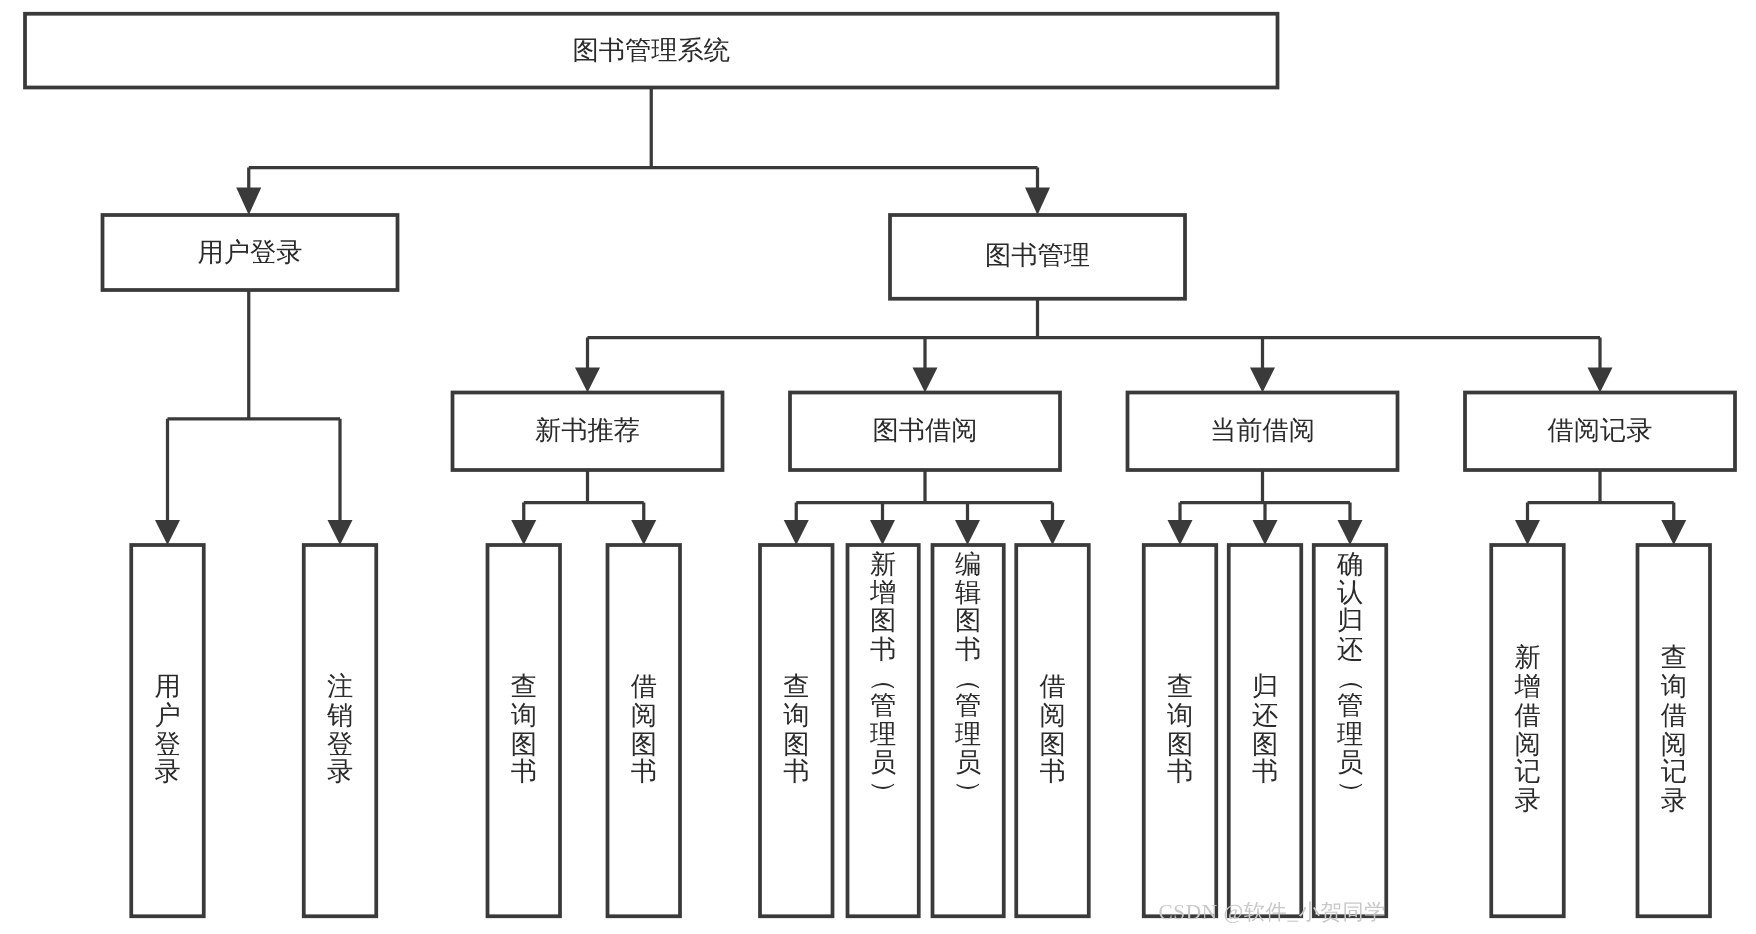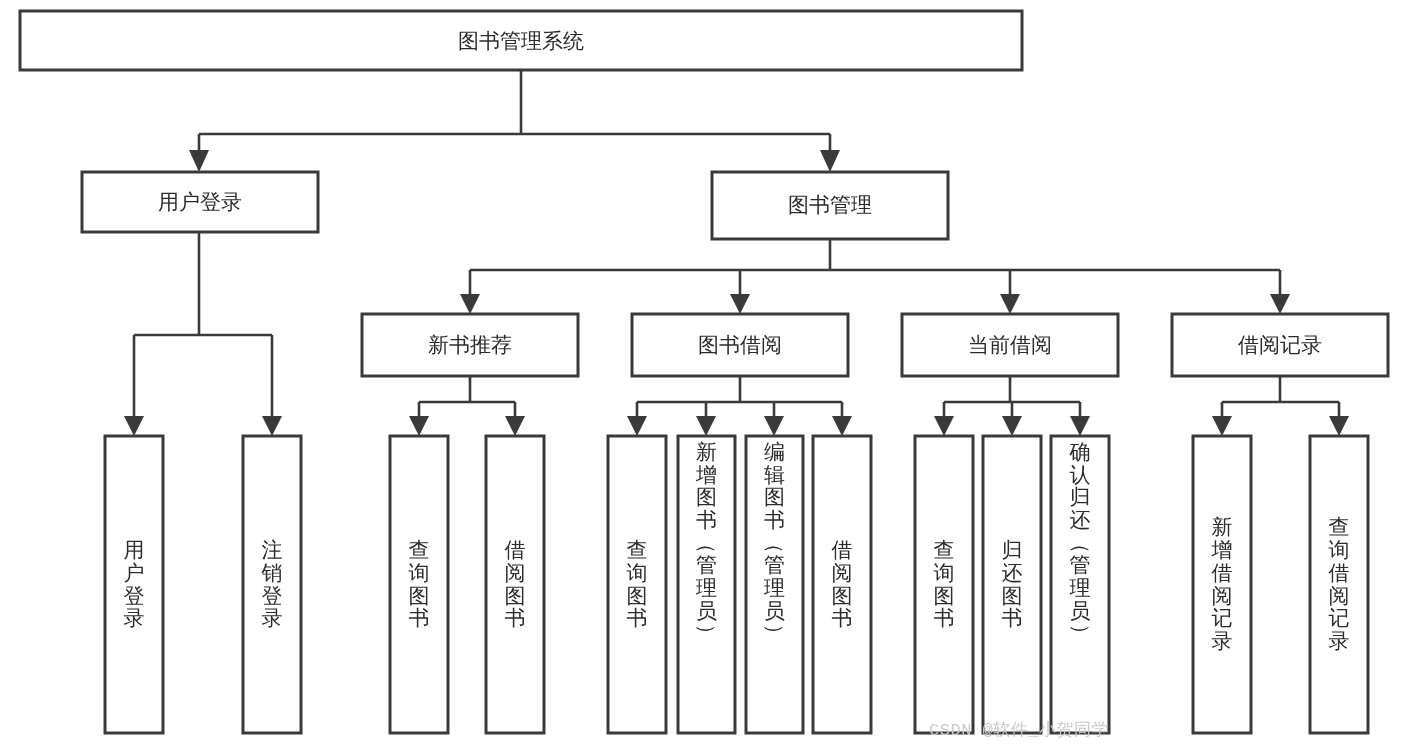--- a/index.html
+++ b/index.html
@@ -45,21 +45,21 @@
     fill: #2b2b2b;
     font-family: "Liberation Sans", "DejaVu Sans", sans-serif;
     font-size: 21px;
     text-anchor: middle;
     dominant-baseline: middle;
   }
   .watermark-text {
     position: absolute;
     right: 12px;
     bottom: 6px;
-    font-family: Liberation Mono, monospace;
+    font-family: Liberation Serif, serif;
     font-size: 17px;
     color: #c9c9c9;
     white-space: nowrap;
     letter-spacing: 0.5px;
     pointer-events: none;
   }
   .vtext-wrap {
     position: absolute;
     display: flex;
     flex-direction: column;

